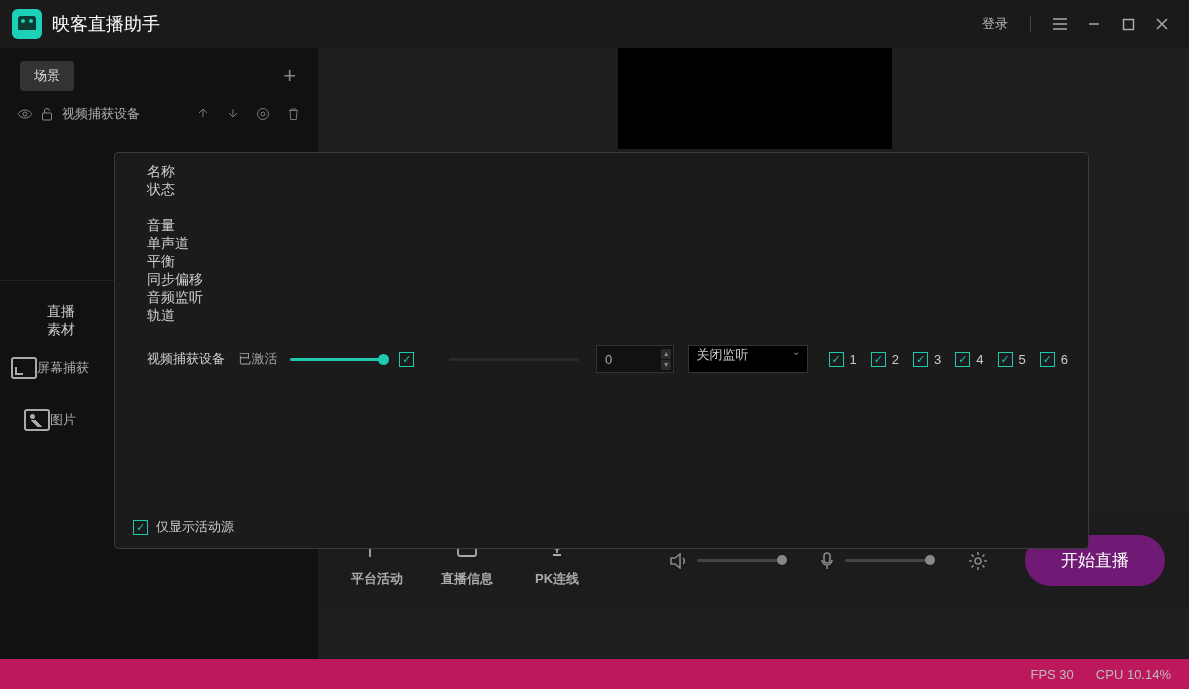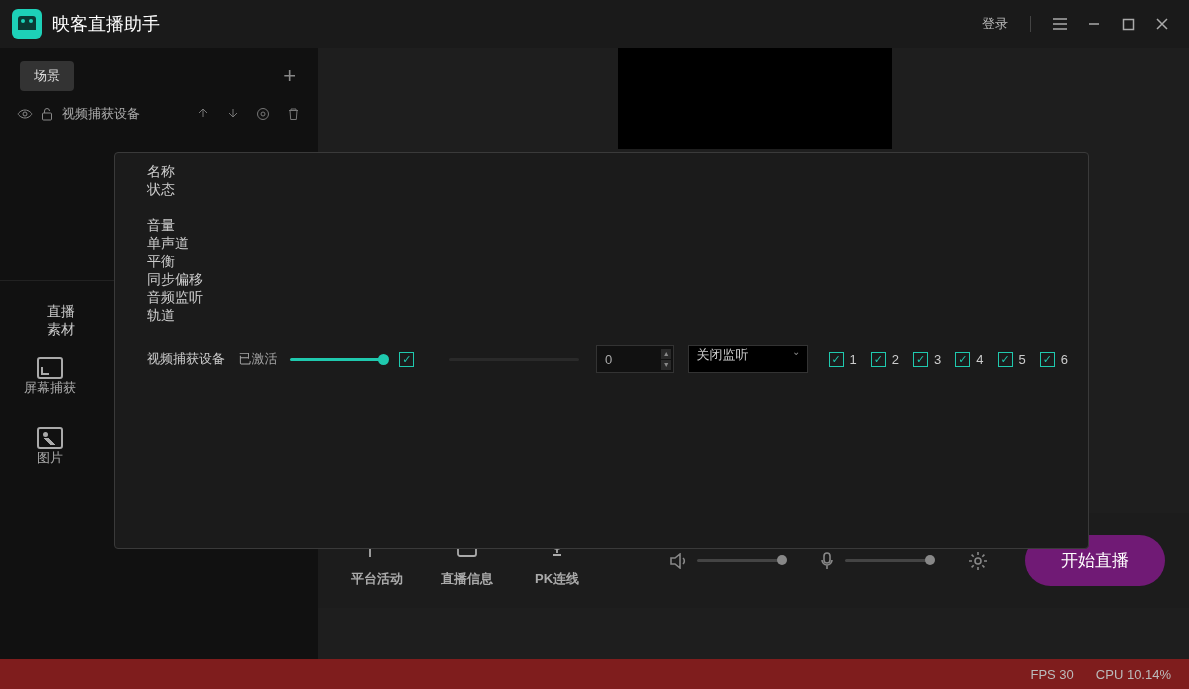--- a/index.html
+++ b/index.html
@@ -149,21 +149,21 @@
     margin-left: 35px;
   }
   .material-grid {
     display: flex;
     flex-direction: column;
     align-items: center;
     gap: 30px;
   }
   .material-item {
     display: flex;
-    flex-direction: column;
+    flex-direction: row;
     align-items: center;
     cursor: pointer;
     color: #aaa;
   }
   .material-icon {
     width: 26px; height: 22px;
     border: 2px solid #aaa;
     border-radius: 3px;
     position: relative;
   }
@@ -272,21 +272,21 @@
     font-size: 17px;
     padding: 14px 36px;
     border-radius: 26px;
     cursor: pointer;
     border: none;
   }
 
   
   .status-bar {
     height: 30px;
-    background: #7f1d1d;
+    background: #be185d;
     display: flex;
     align-items: center;
     justify-content: flex-end;
     padding: 0 18px;
     gap: 22px;
     font-size: 13px;
     color: #bbb;
   }
 
   
@@ -664,13 +664,19 @@
       <div class="track-item">
           <div class="checkbox checked"></div>
           <span>5</span>
         </div>
       <div class="track-item">
           <div class="checkbox checked"></div>
           <span>6</span>
         </div>
     </div>
   </div>
+  <div class="dialog-footer">
+    <div class="footer-check">
+      <div class="checkbox checked"></div>
+      <span>仅显示活动源</span>
+    </div>
+  </div>
 </div>
 
 </body></html>

